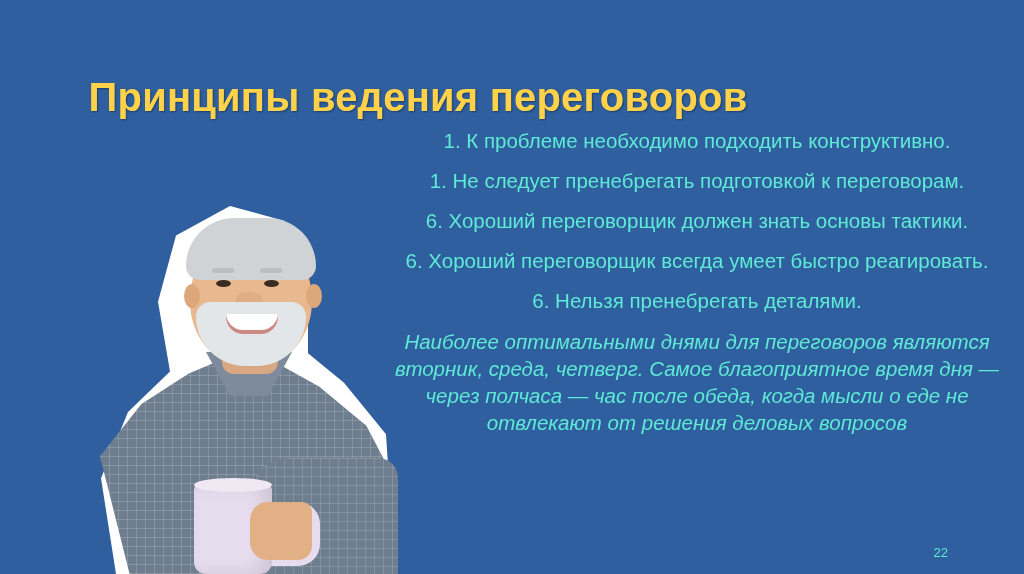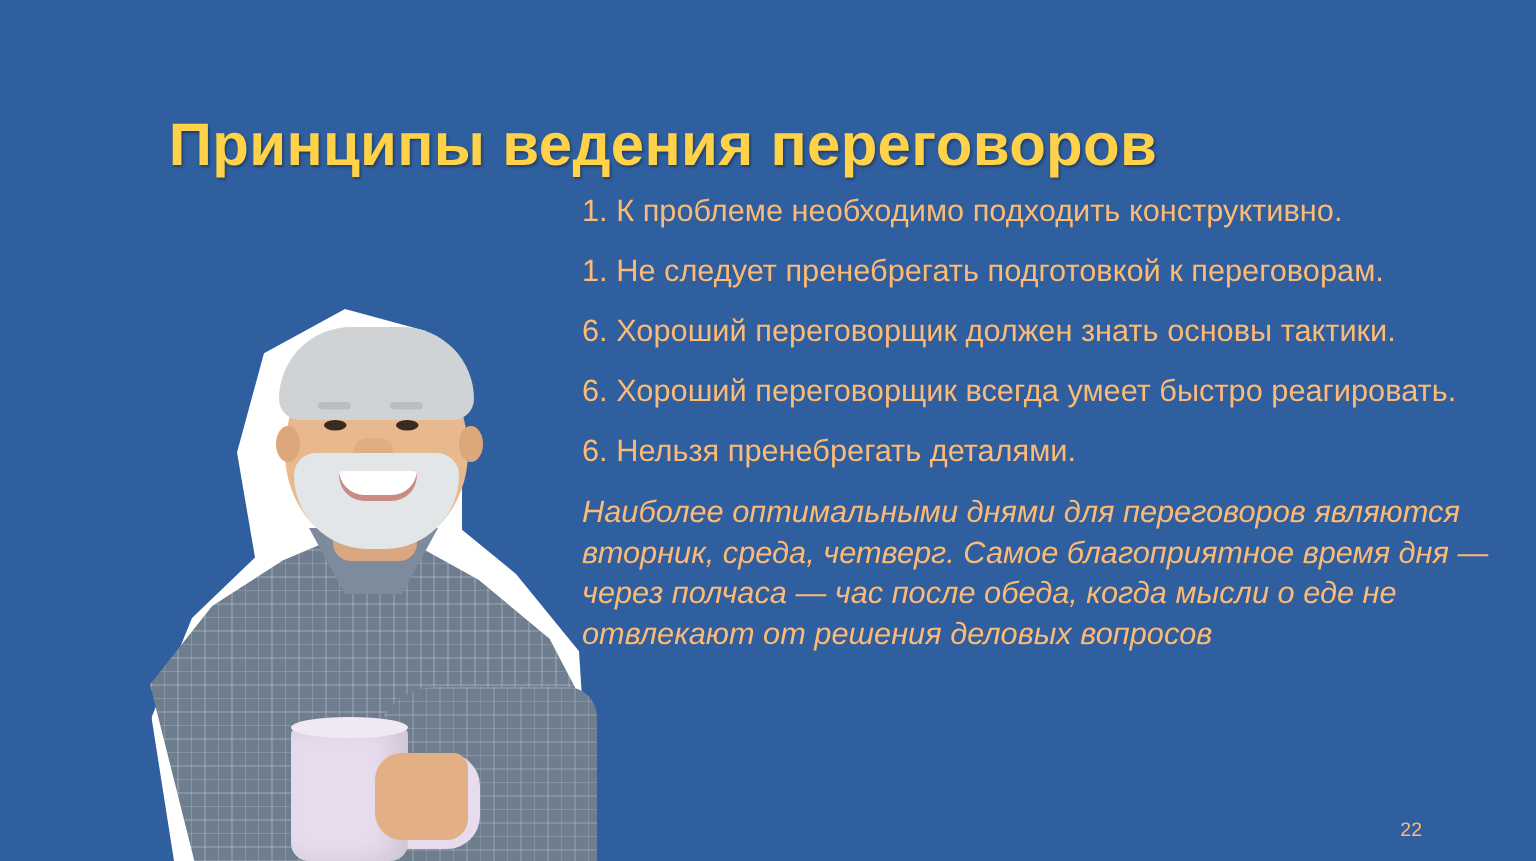--- a/index.html
+++ b/index.html
@@ -24,44 +24,44 @@
     position: absolute;
     left: 0;
     top: 48px;
     width: 836px;
     text-align: center;
     color: #ffd24a;
     font-size: 40px;
     font-weight: bold;
     letter-spacing: 0.2px;
     text-shadow: 1px 1px 2px rgba(0,0,0,0.35);
-    margin-left: 24px;
   }
   .body-list {
     position: absolute;
     left: 388px;
     top: 128px;
     width: 618px;
-    color: #fdba74;
+    color: #5eead4;
     font-size: 20.5px;
     line-height: 26px;
+    text-align: center;
   }
   .body-list p {
     margin: 0 0 14px 0;
   }
   .body-list p.last-block {
     margin-bottom: 0;
     line-height: 27px;
     font-style: italic;
   }
   .page-number {
     position: absolute;
     right: 76px;
     bottom: 14px;
-    color: #fdba74;
+    color: #5eead4;
     font-size: 13px;
   }
 
   
   .photo {
     position: absolute;
     left: 58px;
     top: 190px;
     width: 300px;
     height: 368px;

